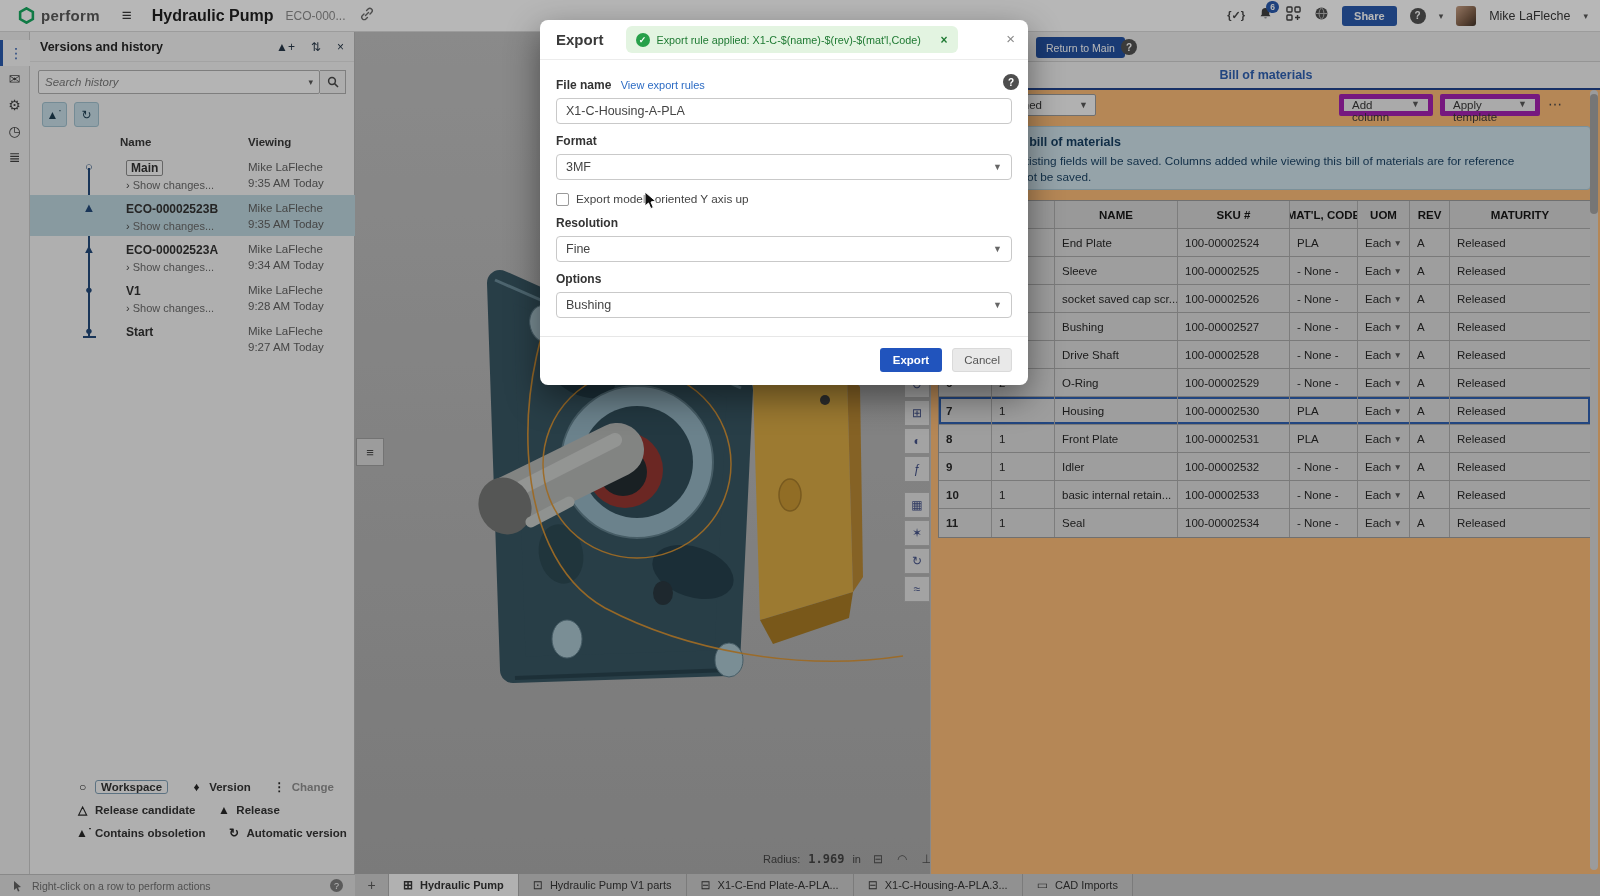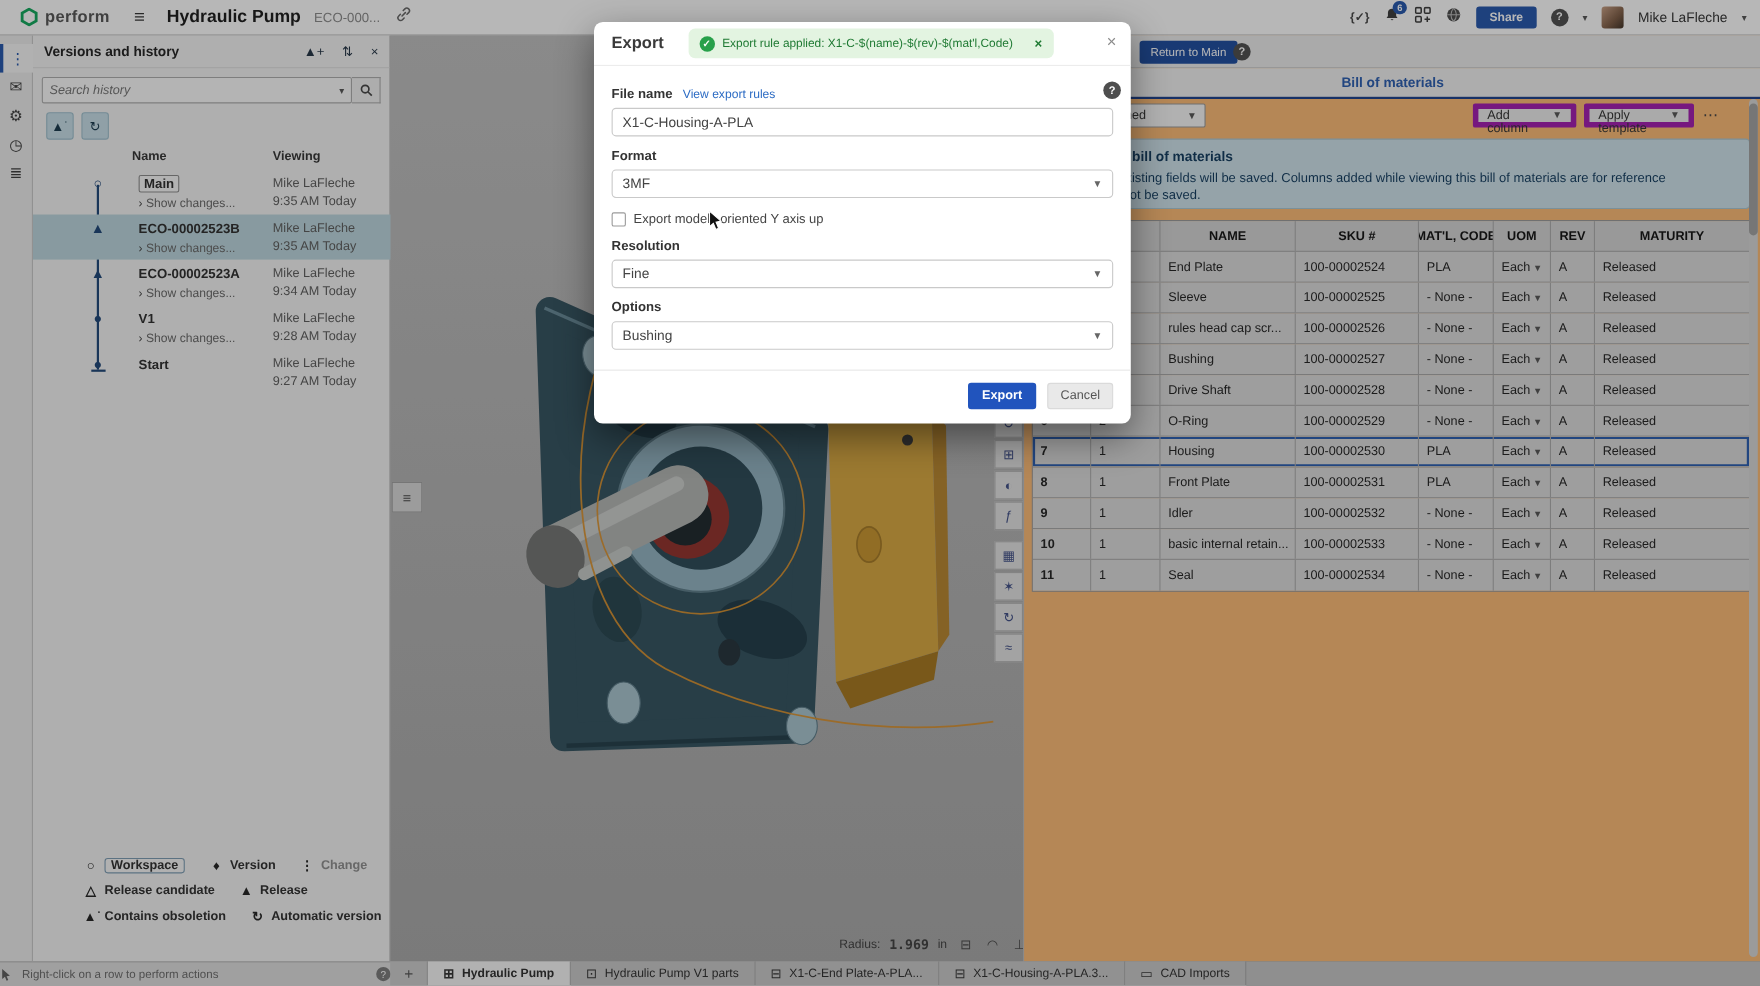--- a/index.html
+++ b/index.html
@@ -114,21 +114,21 @@
   
   #side-strip{position:absolute;left:-27px;top:340px;display:flex;flex-direction:column;gap:2px}
   .strip-btn{width:26px;height:26px;background:#e2e2e2;border:1px solid #b5b5b5;display:flex;align-items:center;justify-content:center;font-size:12px;color:#3f4e86;cursor:pointer}
   .strip-btn:nth-child(5){margin-top:8px}
   
   .r-scroll{position:absolute;right:2px;top:58px;width:8px;height:780px;background:#d7d7d7;border-radius:4px}
   .r-thumb{position:absolute;left:0;top:4px;width:8px;height:120px;background:#a3a3a3;border-radius:4px;cursor:pointer}
 
   
   #bottombar{left:0;top:874px;width:1600px;height:22px;background:#c6c6c6;display:flex;align-items:stretch;z-index:10}
-  .hint-zone{width:355px;background:#dedede;border-top:1px solid #bdbdbd;display:flex;align-items:center;padding:0 0;gap:8px}
+  .hint-zone{width:355px;background:#dedede;border-top:1px solid #bdbdbd;display:flex;align-items:center;padding:0 12px;gap:8px}
   .hint-text{font-size:10.5px;color:#6b6b6b;flex:1}
   .hint-q{width:13px;height:13px;border-radius:50%;background:#7a7a7a;color:#fff;font-size:9px;display:flex;align-items:center;justify-content:center}
   .plus-tab{width:34px;background:#cdcdcd;border-right:1px solid #aeaeae;display:flex;align-items:center;justify-content:center;font-size:14px;color:#555;cursor:pointer}
   #doc-tabs{display:flex}
   .doc-tab{display:flex;align-items:center;gap:7px;padding:0 14px;background:#c9c9c9;border-right:1px solid #a9a9a9;font-size:11px;color:#2e2e2e;cursor:pointer;white-space:nowrap}
   .doc-tab .tg{font-size:12px;color:#333}
   .doc-tab[data-active]{background:#f7f7f7;font-weight:700}
 
   
   #dim{left:0;top:0;width:1600px;height:896px;background:rgba(15,15,15,.30);z-index:40;pointer-events:none}
@@ -474,21 +474,21 @@
         <span class="bcell col-uom">
             <span>Each</span>
             <span class="uom-caret">▼</span>
           </span>
         <span class="bcell col-rev">A</span>
         <span class="bcell col-mat">Released</span>
       </div>
         <div class="bom-row">
         <span class="bcell col-item"></span>
         <span class="bcell col-qty"></span>
-        <span class="bcell col-name">rules head cap scr...</span>
+        <span class="bcell col-name">socket saved cap scr...</span>
         <span class="bcell col-sku">100-00002526</span>
         <span class="bcell col-matl">- None -</span>
         <span class="bcell col-uom">
             <span>Each</span>
             <span class="uom-caret">▼</span>
           </span>
         <span class="bcell col-rev">A</span>
         <span class="bcell col-mat">Released</span>
       </div>
         <div class="bom-row">

